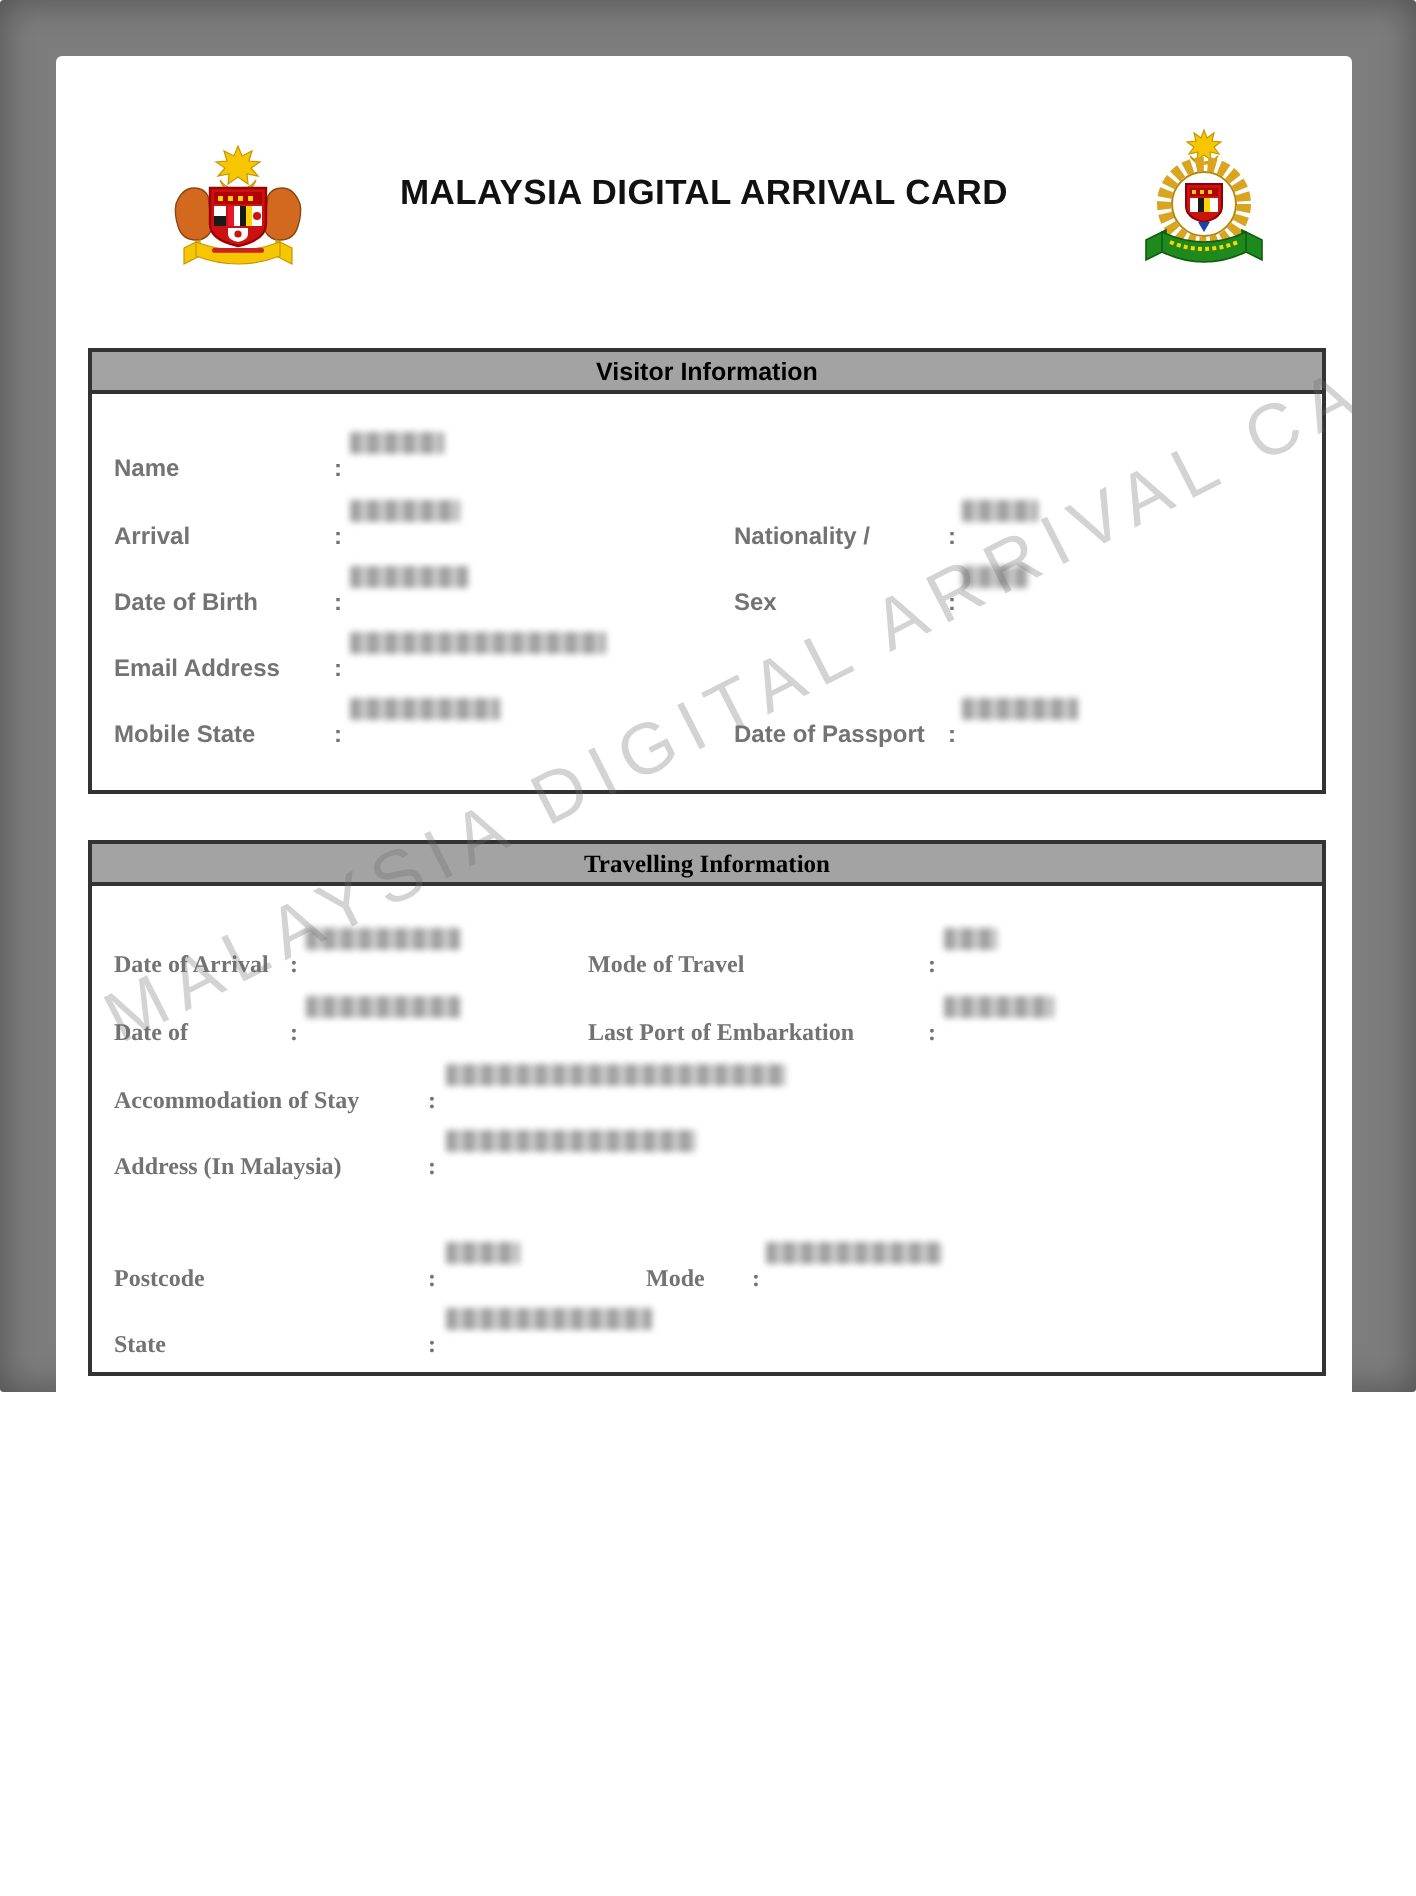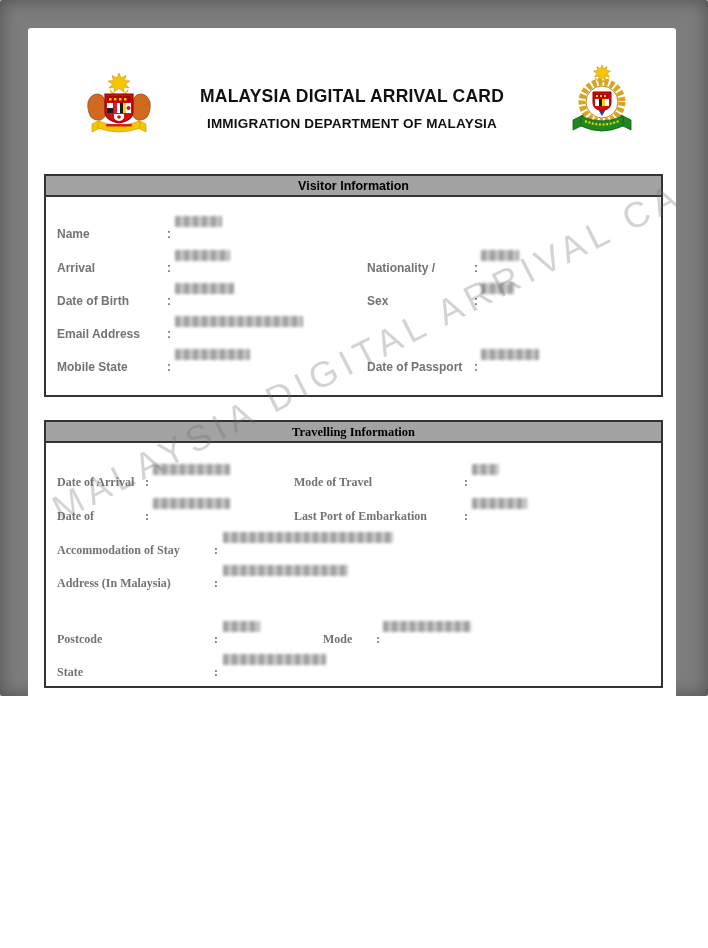--- a/index.html
+++ b/index.html
@@ -139,21 +139,20 @@
         <g fill="#1e8a1e" stroke="#0f5c0f" stroke-width="0.8">
           <path d="M6 56 l10 -5 v10 l-10 5 z"></path>
           <path d="M64 56 l-10 -5 v10 l10 5 z"></path>
           <path d="M14 52 q21 10 42 0 l0 10 q-21 10 -42 0 z"></path>
         </g>
         <path d="M18 57 q17 7 34 0" fill="none" stroke="#ffd400" stroke-width="2" stroke-dasharray="2 1.6"></path>
       </svg>
     </div>
 
     <div class="doc-title">MALAYSIA DIGITAL ARRIVAL CARD</div>
-    <div class="doc-subtitle">IMMIGRATION DEPARTMENT OF MALAYSIA</div>
 
     <div class="watermark">MALAYSIA DIGITAL ARRIVAL CARD</div>
 
     <div class="section sec-visitor">
       <div class="sec-header">Visitor Information</div>
 
       <div class="row vr1">
         <span class="fld l-lbl">Name</span>
         <span class="fld v-col">:</span>
         <span class="blob v-val" style="width: 47px;"></span>

